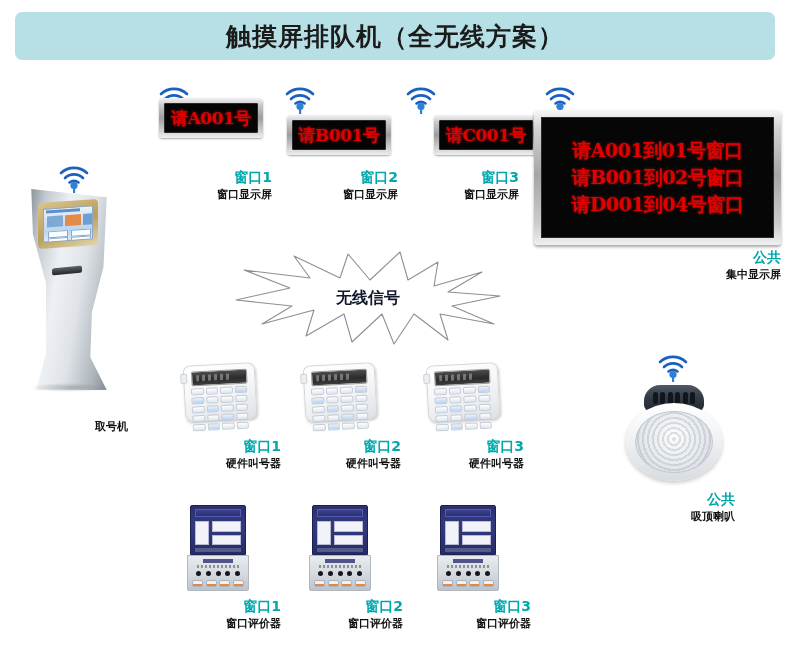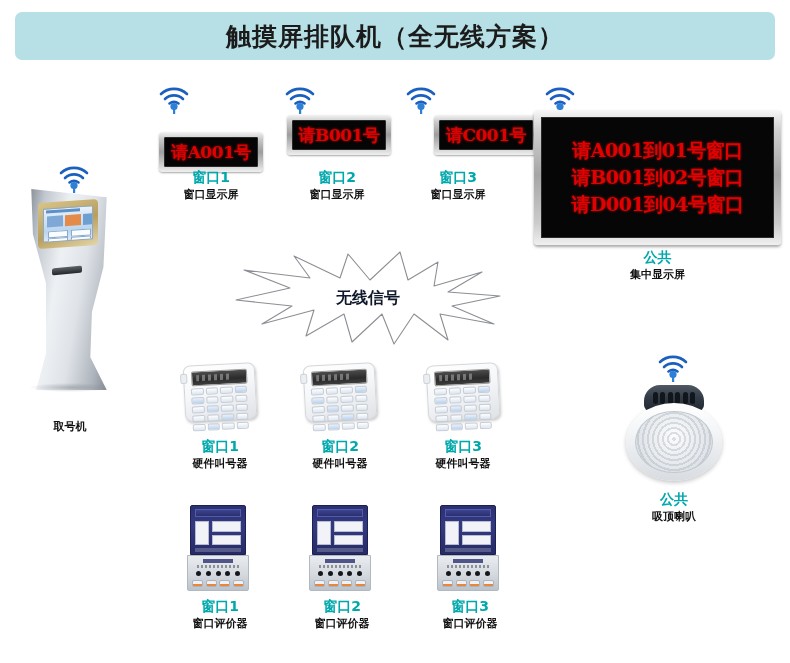--- a/index.html
+++ b/index.html
@@ -107,21 +107,21 @@
     line-height: 27px;
     font-family: "DejaVu Serif", "Liberation Serif", serif;
     text-shadow: 0 0 3px rgba(255,20,20,0.6);
     letter-spacing: -0.5px;
     white-space: nowrap;
   }
 
   
   .caption {
     position: absolute;
-    text-align: center;
+    text-align: right;
     line-height: 18px;
   }
   .caption .c1 {
     display: block;
     color: #00a8ac;
     font-size: 14px;
     font-weight: bold;
   }
   .caption .c2 {
     display: block;
@@ -499,21 +499,21 @@
 <div class="wifi" style="left:656px; top:352px;">
   <svg viewBox="0 0 34 30" width="34" height="30">
     <path d="M4 10 A19 19 0 0 1 30 10" fill="none" stroke="#1b5fbf" stroke-width="2.6" stroke-linecap="round"></path>
     <path d="M8 15 A13 13 0 0 1 26 15" fill="none" stroke="#1b5fbf" stroke-width="2.6" stroke-linecap="round"></path>
     <path d="M12.5 19.5 A7.5 7.5 0 0 1 21.5 19.5" fill="none" stroke="#1b5fbf" stroke-width="2.6" stroke-linecap="round"></path>
     <circle cx="17" cy="22.5" r="3.6" fill="#2e7fd6"></circle>
     <rect x="16" y="24" width="2.2" height="6" fill="#2e7fd6"></rect>
   </svg>
 </div>
 
-<div class="led-small" style="left:159px; top:132px;">
+<div class="led-small" style="left:159px; top:98px;">
   <div class="screen">
     <span>请A001号</span>
   </div>
 </div>
 <div class="caption" style="left:150px; top:168px; width:122px;">
   <span class="c1">窗口1</span>
   <span class="c2">窗口显示屏</span>
 </div>
 
 <div class="led-small" style="left:287px; top:115px;">

